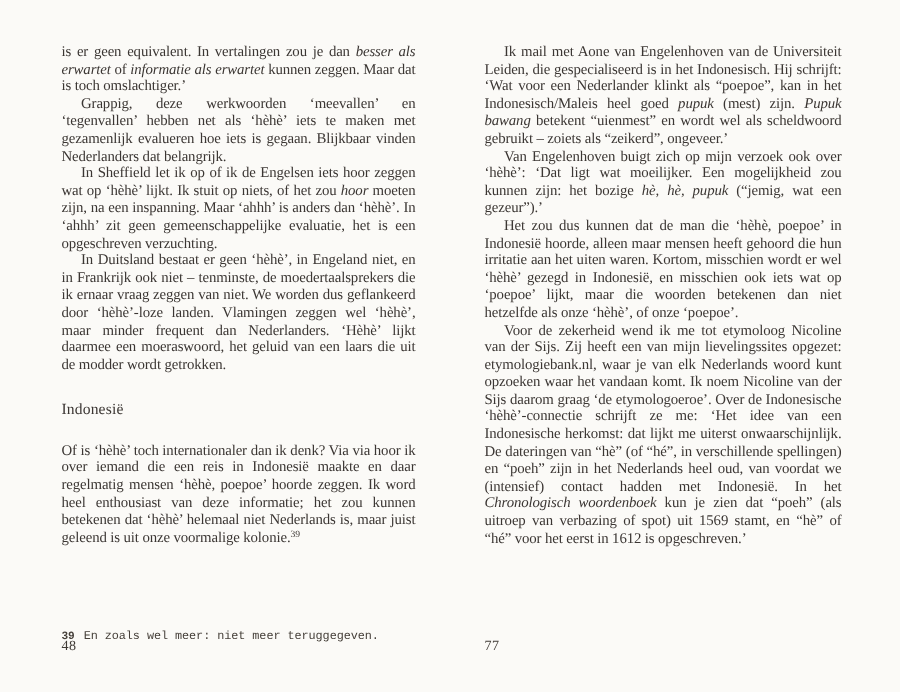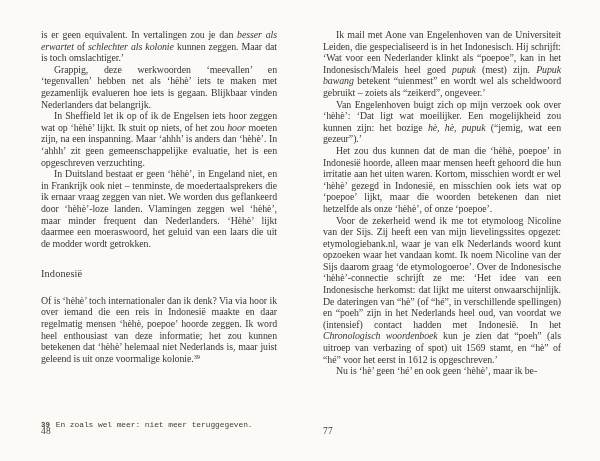--- a/index.html
+++ b/index.html
@@ -79,37 +79,36 @@
     letter-spacing: 0.3px;
   }
 </style>
 </head>
 <body>
 
 <div class="spread">
 
   <div class="page page-left">
     <div class="page-body">
-        <p class="para"><span>is er geen equivalent. In vertalingen zou je dan </span><i>besser als erwartet</i><span> of </span><i>schlechter als kolonie</i><span> kunnen zeggen. Maar dat is toch omslachtiger.’</span></p>
+        <p class="para"><span>is er geen equivalent. In vertalingen zou je dan </span><i>besser als erwartet</i><span> of </span><i>informatie als erwartet</i><span> kunnen zeggen. Maar dat is toch omslachtiger.’</span></p>
         <p class="para indent"><span>Grappig, deze werkwoorden ‘meevallen’ en ‘tegenvallen’ hebben net als ‘hèhè’ iets te maken met gezamenlijk evalueren hoe iets is gegaan. Blijkbaar vinden Nederlanders dat belangrijk.</span></p>
         <p class="para indent"><span>In Sheffield let ik op of ik de Engelsen iets hoor zeggen wat op ‘hèhè’ lijkt. Ik stuit op niets, of het zou </span><i>hoor</i><span> moeten zijn, na een inspanning. Maar ‘ahhh’ is anders dan ‘hèhè’. In ‘ahhh’ zit geen gemeenschappelijke evaluatie, het is een opgeschreven verzuchting.</span></p>
         <p class="para indent"><span>In Duitsland bestaat er geen ‘hèhè’, in Engeland niet, en in Frankrijk ook niet – tenminste, de moedertaalsprekers die ik ernaar vraag zeggen van niet. We worden dus geflankeerd door ‘hèhè’-loze landen. Vlamingen zeggen wel ‘hèhè’, maar minder frequent dan Nederlanders. ‘Hèhè’ lijkt daarmee een moeraswoord, het geluid van een laars die uit de modder wordt getrokken.</span></p>
         <div class="section-heading">Indonesië</div>
         <p class="para"><span>Of is ‘hèhè’ toch internationaler dan ik denk? Via via hoor ik over iemand die een reis in Indonesië maakte en daar regelmatig mensen ‘hèhè, poepoe’ hoorde zeggen. Ik word heel enthousiast van deze informatie; het zou kunnen betekenen dat ‘hèhè’ helemaal niet Nederlands is, maar juist geleend is uit onze voormalige kolonie.</span><sup class="fn-ref">39</sup></p>
       </div>
     <div class="footnote">
       <span class="fn-num">39</span><span class="fn-text">En zoals wel meer: niet meer teruggegeven.</span>
     </div>
     <div class="folio">48</div>
   </div>
 
   <div class="page page-right">
     <div class="page-body">
         <p class="para indent"><span>Ik mail met Aone van Engelenhoven van de Universiteit Leiden, die gespecialiseerd is in het Indonesisch. Hij schrijft: ‘Wat voor een Nederlander klinkt als “poepoe”, kan in het Indonesisch/Maleis heel goed </span><i>pupuk</i><span> (mest) zijn. </span><i>Pupuk bawang</i><span> betekent “uienmest” en wordt wel als scheldwoord gebruikt – zoiets als “zeikerd”, ongeveer.’</span></p>
         <p class="para indent"><span>Van Engelenhoven buigt zich op mijn verzoek ook over ‘hèhè’: ‘Dat ligt wat moeilijker. Een mogelijkheid zou kunnen zijn: het bozige </span><i>hè, hè, pupuk</i><span> (“jemig, wat een gezeur”).’</span></p>
         <p class="para indent"><span>Het zou dus kunnen dat de man die ‘hèhè, poepoe’ in Indonesië hoorde, alleen maar mensen heeft gehoord die hun irritatie aan het uiten waren. Kortom, misschien wordt er wel ‘hèhè’ gezegd in Indonesië, en misschien ook iets wat op ‘poepoe’ lijkt, maar die woorden betekenen dan niet hetzelfde als onze ‘hèhè’, of onze ‘poepoe’.</span></p>
         <p class="para indent"><span>Voor de zekerheid wend ik me tot etymoloog Nicoline van der Sijs. Zij heeft een van mijn lievelingssites opgezet: etymologiebank.nl, waar je van elk Nederlands woord kunt opzoeken waar het vandaan komt. Ik noem Nicoline van der Sijs daarom graag ‘de etymologoeroe’. Over de Indonesische ‘hèhè’-connectie schrijft ze me: ‘Het idee van een Indonesische herkomst: dat lijkt me uiterst onwaarschijnlijk. De dateringen van “hè” (of “hé”, in verschillende spellingen) en “poeh” zijn in het Nederlands heel oud, van voordat we (intensief) contact hadden met Indonesië. In het </span><i>Chronologisch woordenboek</i><span> kun je zien dat “poeh” (als uitroep van verbazing of spot) uit 1569 stamt, en “hè” of “hé” voor het eerst in 1612 is opgeschreven.’</span></p>
-        <p class="para indent"><span>Nu is ‘hè’ geen ‘hé’ en ook geen ‘hèhè’, maar ik be-</span></p>
       </div>
     <div class="folio">77</div>
   </div>
 
 </div>
 
 </body></html>

